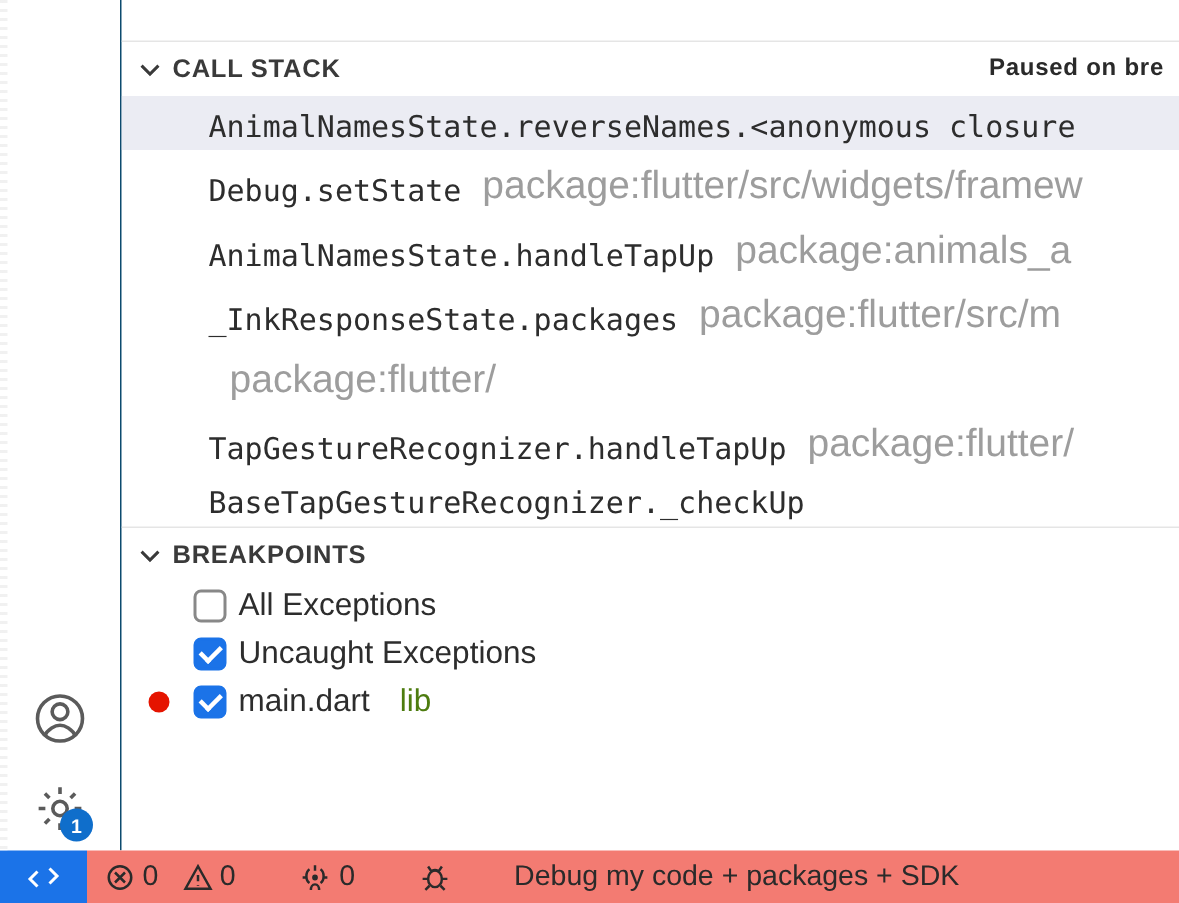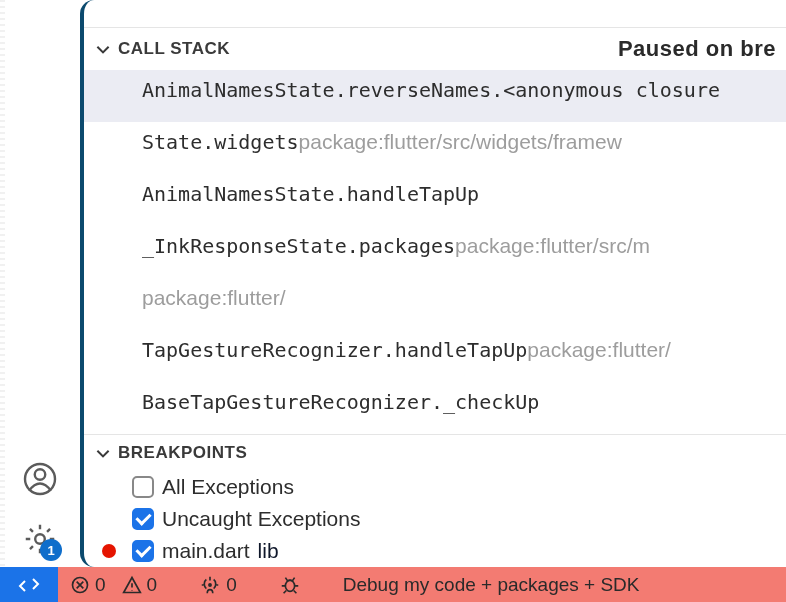--- a/index.html
+++ b/index.html
@@ -50,72 +50,72 @@
   width: 22px;
   height: 22px;
   display: flex;
   align-items: center;
   justify-content: center;
 }
 .side-panel {
   flex: 1;
   display: flex;
   flex-direction: column;
-  border-left: 4px solid #0c4a6e;
-  overflow: hidden;
-  border-radius: 14px;
+  border-left: 1px solid #0c4a6e;
+  overflow: hidden;
 }
 .top-gap {
   height: 28px;
   border-bottom: 1px solid #e5e5e5;
 }
 .section-header {
   display: flex;
   align-items: center;
   padding: 8px 10px;
   font-size: 17px;
   font-weight: 700;
   letter-spacing: 0.5px;
   color: #3a3a3a;
   gap: 6px;
 }
 .section-header .status {
   margin-left: auto;
   font-weight: 600;
-  font-size: 22px;
+  font-size: 16px;
   color: #2a2a2a;
 }
 .chevron {
   display: inline-flex;
   align-items: center;
   justify-content: center;
 }
 .stack-list {
   overflow: hidden;
 }
 .stack-row {
   display: flex;
   align-items: flex-end;
-  padding: 8px 0 20px 58px;
+  padding: 8px 0 4px 58px;
   font-size: 20px;
   white-space: nowrap;
   overflow: hidden;
 }
 .stack-row.selected {
   background: #ebecf3;
 }
 .frame {
   font-family: ui-monospace, Menlo, Consolas, monospace;
   color: #2d2d2d;
   font-size: 20px;
 }
 .pkg {
   font-family: -apple-system, BlinkMacSystemFont, "Segoe UI", sans-serif;
   color: #9d9d9d;
-  font-size: 21px;
+  font-size: 26px;
+  margin-left: 14px;
 }
 .breakpoints {
   border-top: 1px solid #e5e5e5;
 }
 .bp-list { }
 .bp-row {
   display: flex;
   align-items: center;
   padding: 4px 0 4px 48px;
   font-size: 21px;
@@ -147,21 +147,21 @@
 }
 .red-dot {
   width: 14px;
   height: 14px;
   background: #e51400;
   border-radius: 50%;
   margin-left: -30px;
   margin-right: 8px;
   flex-shrink: 0;
 }
-.dim { color: #0f172a; margin-left: 0; }
+.dim { color: #4d7c0f; margin-left: 12px; }
 .status-bar {
   height: 35px;
   display: flex;
   align-items: stretch;
   font-size: 19px;
   color: #2a2a2a;
 }
 .sb-remote {
   width: 58px;
   background: #1b73e8;
@@ -228,25 +228,26 @@
       </span>
       <span>CALL STACK</span>
       <span class="status">Paused on bre</span>
     </div>
 
     <div class="stack-list" id="stack-list">
         <div class="stack-row selected">
           <span class="frame">AnimalNamesState.reverseNames.&lt;anonymous closure</span>
         </div>
         <div class="stack-row">
-          <span class="frame">State.widgets</span>
+          <span class="frame">Debug.setState</span>
           <span class="pkg">package:flutter/src/widgets/framew</span>
         </div>
         <div class="stack-row">
           <span class="frame">AnimalNamesState.handleTapUp</span>
+          <span class="pkg">package:animals_a</span>
         </div>
         <div class="stack-row">
           <span class="frame">_InkResponseState.packages</span>
           <span class="pkg">package:flutter/src/m</span>
         </div>
         <div class="stack-row">
           <span class="pkg">package:flutter/</span>
         </div>
         <div class="stack-row">
           <span class="frame">TapGestureRecognizer.handleTapUp</span>

